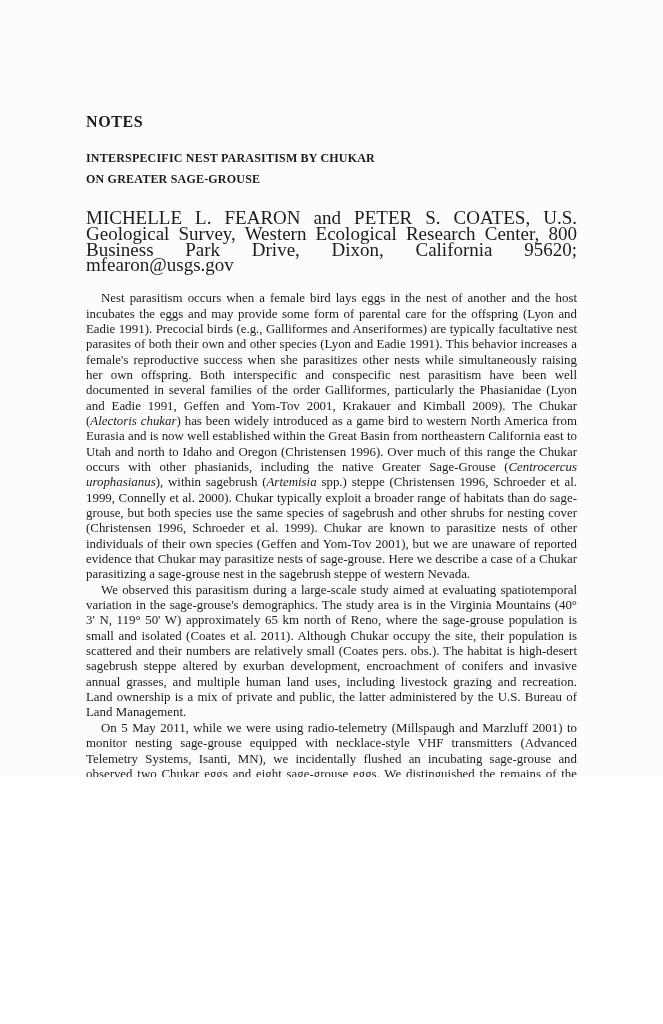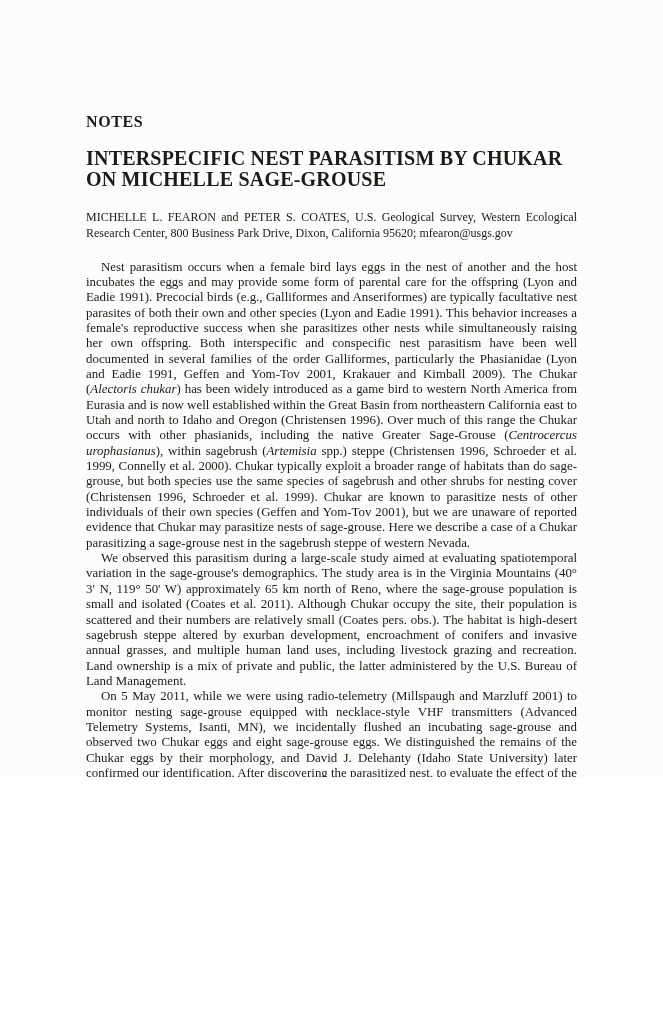--- a/index.html
+++ b/index.html
@@ -20,29 +20,29 @@
     overflow: hidden;
   }
   .section-label {
     font-size: 16px;
     font-weight: bold;
     letter-spacing: 0.6px;
     line-height: 19px;
     margin: 0 0 17px 0;
   }
   .article-title {
-    font-size: 20px;
+    font-size: 12px;
     font-weight: bold;
     letter-spacing: 0.2px;
     line-height: 21px;
     margin: 0 0 20px 0;
   }
   .title-line { display: block; }
   .byline {
-    font-size: 12px;
+    font-size: 19px;
     line-height: 15.8px;
     text-align: justify;
     margin: 0 0 18px 0;
   }
   .article-body p {
     font-size: 12.9px;
     line-height: 15.35px;
     text-align: justify;
     text-indent: 15px;
     margin: 0;
@@ -65,21 +65,21 @@
 </style>
 </head>
 <body>
 
 <div class="page">
 
   <div class="section-label">NOTES</div>
 
   <h1 class="article-title">
     <span class="title-line">INTERSPECIFIC NEST PARASITISM BY CHUKAR</span>
-    <span class="title-line">ON MICHELLE SAGE-GROUSE</span>
+    <span class="title-line">ON GREATER SAGE-GROUSE</span>
   </h1>
 
   <p class="byline">MICHELLE L. FEARON and PETER S. COATES, U.S. Geological Survey, Western Ecological Research Center, 800 Business Park Drive, Dixon, California 95620; mfearon@usgs.gov</p>
 
   <div class="article-body">
       <p><span>Nest parasitism occurs when a female bird lays eggs in the nest of another and the host incubates the eggs and may provide some form of parental care for the offspring (Lyon and Eadie 1991). Precocial birds (e.g., Galliformes and Anseriformes) are typically facultative nest parasites of both their own and other species (Lyon and Eadie 1991). This behavior increases a female's reproductive success when she parasitizes other nests while simultaneously raising her own offspring. Both interspecific and conspecific nest parasitism have been well documented in several families of the order Galliformes, particularly the Phasianidae (Lyon and Eadie 1991, Geffen and Yom-Tov 2001, Krakauer and Kimball 2009). The Chukar (</span><em>Alectoris chukar</em><span>) has been widely introduced as a game bird to western North America from Eurasia and is now well established within the Great Basin from northeastern California east to Utah and north to Idaho and Oregon (Christensen 1996). Over much of this range the Chukar occurs with other phasianids, including the native Greater Sage-Grouse (</span><em>Centrocercus urophasianus</em><span>), within sagebrush (</span><em>Artemisia</em><span> spp.) steppe (Christensen 1996, Schroeder et al. 1999, Connelly et al. 2000). Chukar typically exploit a broader range of habitats than do sage-grouse, but both species use the same species of sagebrush and other shrubs for nesting cover (Christensen 1996, Schroeder et al. 1999). Chukar are known to parasitize nests of other individuals of their own species (Geffen and Yom-Tov 2001), but we are unaware of reported evidence that Chukar may parasitize nests of sage-grouse. Here we describe a case of a Chukar parasitizing a sage-grouse nest in the sagebrush steppe of western Nevada.</span></p>
       <p><span>We observed this parasitism during a large-scale study aimed at evaluating spatiotemporal variation in the sage-grouse's demographics. The study area is in the Virginia Mountains (40° 3' N, 119° 50' W) approximately 65 km north of Reno, where the sage-grouse population is small and isolated (Coates et al. 2011). Although Chukar occupy the site, their population is scattered and their numbers are relatively small (Coates pers. obs.). The habitat is high-desert sagebrush steppe altered by exurban development, encroachment of conifers and invasive annual grasses, and multiple human land uses, including livestock grazing and recreation. Land ownership is a mix of private and public, the latter administered by the U.S. Bureau of Land Management.</span></p>
       <p><span>On 5 May 2011, while we were using radio-telemetry (Millspaugh and Marzluff 2001) to monitor nesting sage-grouse equipped with necklace-style VHF transmitters (Advanced Telemetry Systems, Isanti, MN), we incidentally flushed an incubating sage-grouse and observed two Chukar eggs and eight sage-grouse eggs. We distinguished the remains of the Chukar eggs by their morphology, and David J. Delehanty (Idaho State University) later confirmed our identification. After discovering the parasitized nest, to evaluate the effect of the parasitism we deployed a camouflaged miniature video camera at the nest site (Figure 1a). The device recorded continuously. On 3 June, this nest contained two Chukar eggs and the eggshells of eight hatched sage-grouse eggs (Figure 1b). One of the Chukar eggs was partially hatched, but the chick did not survive; the other egg was fertile and appeared to be in the later stages of incubation, but failed to begin hatching (Figure 1c). We collected the eggs for confirmation of the species.</span></p>
       <p class="force-justify"><span>Although species of the family Phasianidae have been reported to partially</span></p>
     </div>

